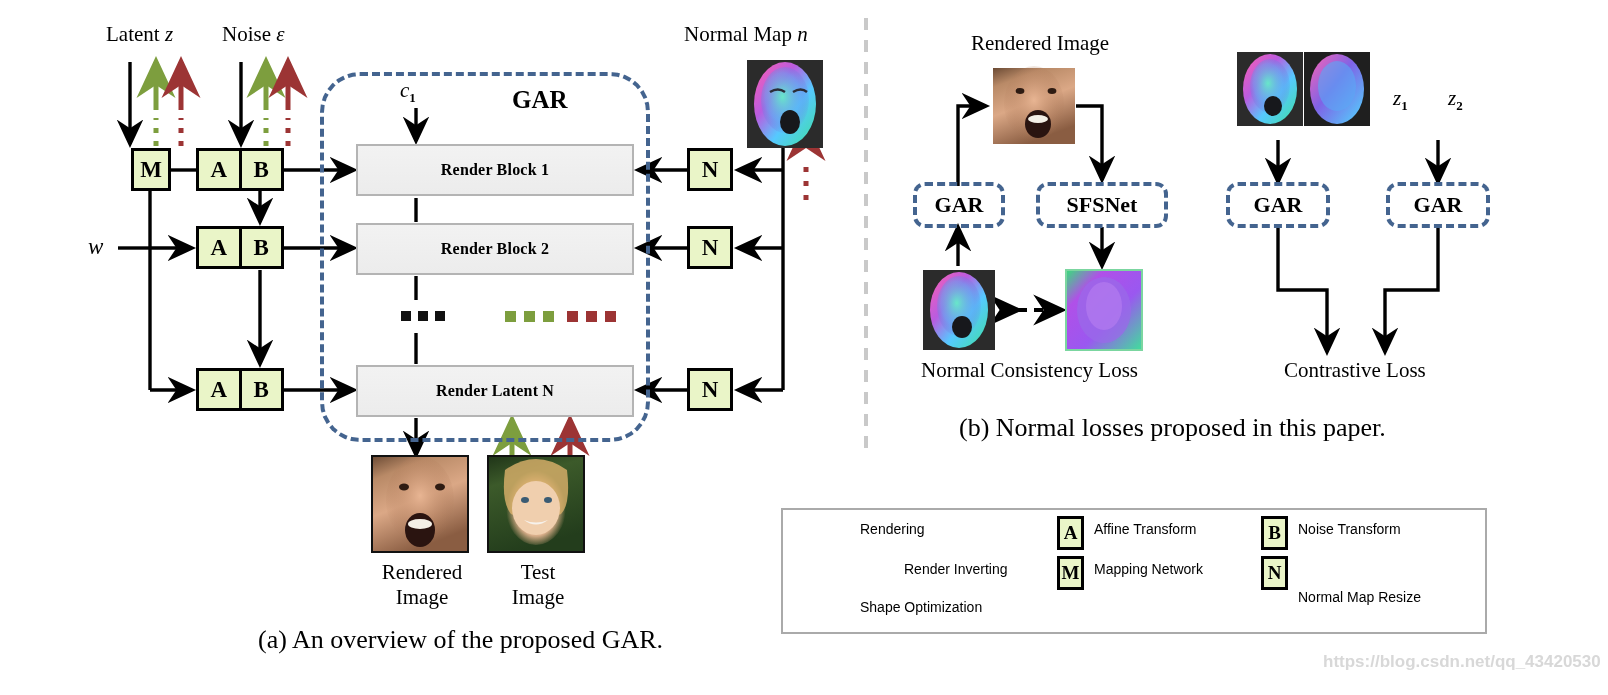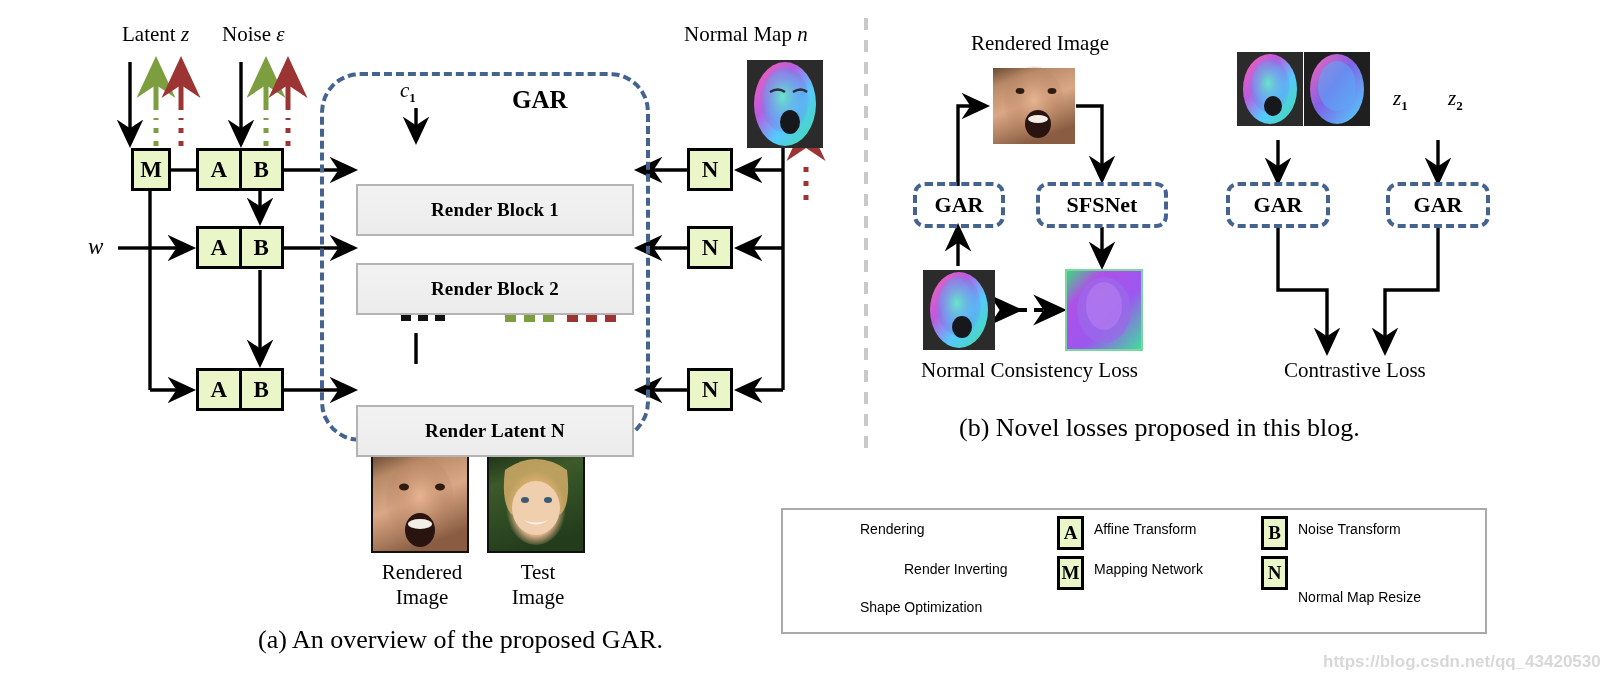--- a/index.html
+++ b/index.html
@@ -15,22 +15,22 @@
         justify-content:center;font-weight:bold;font-size:23px;
         font-family:"Liberation Serif", serif;box-sizing:border-box;}
   .gpair{display:flex;border:3px solid #000;box-sizing:border-box;background:#eaf5c8;}
   .gpair > div{flex:1;display:flex;align-items:center;justify-content:center;
         font-weight:bold;font-size:23px;font-family:"Liberation Serif", serif;}
   .gpair > div:first-child{border-right:3px solid #000;}
 
   
   .rblock{background:linear-gradient(#f2f2f2,#ececec);border:2px solid #b4b4b4;
       display:flex;align-items:center;justify-content:center;
-      font-weight:bold;font-size:19px;font-family:"Liberation Serif", serif;
-      box-sizing:border-box;letter-spacing:.2px;margin-top:40px;}
+      font-weight:bold;font-size:16px;font-family:"Liberation Serif", serif;
+      box-sizing:border-box;letter-spacing:.2px;}
 
   
   .gar-outline{border:4px dashed #44648f;border-radius:40px;box-sizing:border-box;}
   .dbox{border:4px dashed #44648f;border-radius:12px;box-sizing:border-box;
         display:flex;align-items:center;justify-content:center;
         font-weight:bold;font-size:22px;font-family:"Liberation Serif", serif;background:transparent;}
 
   
   svg.overlay{position:absolute;left:0;top:0;width:1608px;height:695px;pointer-events:none;}
 
@@ -262,21 +262,21 @@
 
   <path d="M806,533 L848,533" stroke="#000" stroke-width="3.6" fill="none" marker-end="url(#ah-k2)"></path>
   <path d="M806,573 L848,573" stroke="#7d9e3e" stroke-width="3.6" fill="none" marker-end="url(#ah-g)"></path>
   <path d="M806,611 L848,611" stroke="#9c3434" stroke-width="3.6" fill="none" marker-end="url(#ah-r)"></path>
 </svg>
 
 <div class="abs gar-outline" style="left:320px;top:72px;width:330px;height:370px;"></div>
 
 <div class="abs lbl bold" style="left:512px;top:86px;font-size:25px;">GAR</div>
 
-<div class="abs lbl" style="left:122px;top:22px;font-family:Liberation Serif, serif;">
+<div class="abs lbl" style="left:106px;top:22px;font-family:Liberation Serif, serif;">
   <span>Latent</span>
   <span class="lbl-i">z</span>
 </div>
 <div class="abs lbl" style="left:222px;top:22px;">
   <span>Noise</span>
   <span class="lbl-i">ε</span>
 </div>
 <div class="abs lbl lbl-i" style="left:88px;top:234px;font-size:23px;">w</div>
 <div class="abs lbl" style="left:400px;top:78px;">
   <span class="lbl-i">c</span><span class="sub bold">1</span>
@@ -332,21 +332,21 @@
 
 <div class="abs lbl" style="left:1393px;top:86px;">
   <span class="lbl-i">z</span><span class="sub bold">1</span>
 </div>
 <div class="abs lbl" style="left:1448px;top:86px;">
   <span class="lbl-i">z</span><span class="sub bold">2</span>
 </div>
 
 <div class="abs lbl" style="left:1284px;top:358px;">Contrastive Loss</div>
 
-<div class="abs caption" style="left:959px;top:413px;">(b) Novel losses proposed in this blog.</div>
+<div class="abs caption" style="left:959px;top:413px;">(b) Normal losses proposed in this paper.</div>
 
 <div class="abs legend-box" style="left:781px;top:508px;width:706px;height:126px;"></div>
 
 <div class="abs legend-text" style="left:860px;top:521px;">Rendering</div>
 <div class="abs legend-text" style="left:860px;top:561px;margin-left:44px;">Render Inverting</div>
 <div class="abs legend-text" style="left:860px;top:599px;">Shape Optimization</div>
 
 <div class="abs legend-mini" style="left:1057px;top:516px;">A</div>
 <div class="abs legend-text" style="left:1094px;top:521px;">Affine Transform</div>
 

